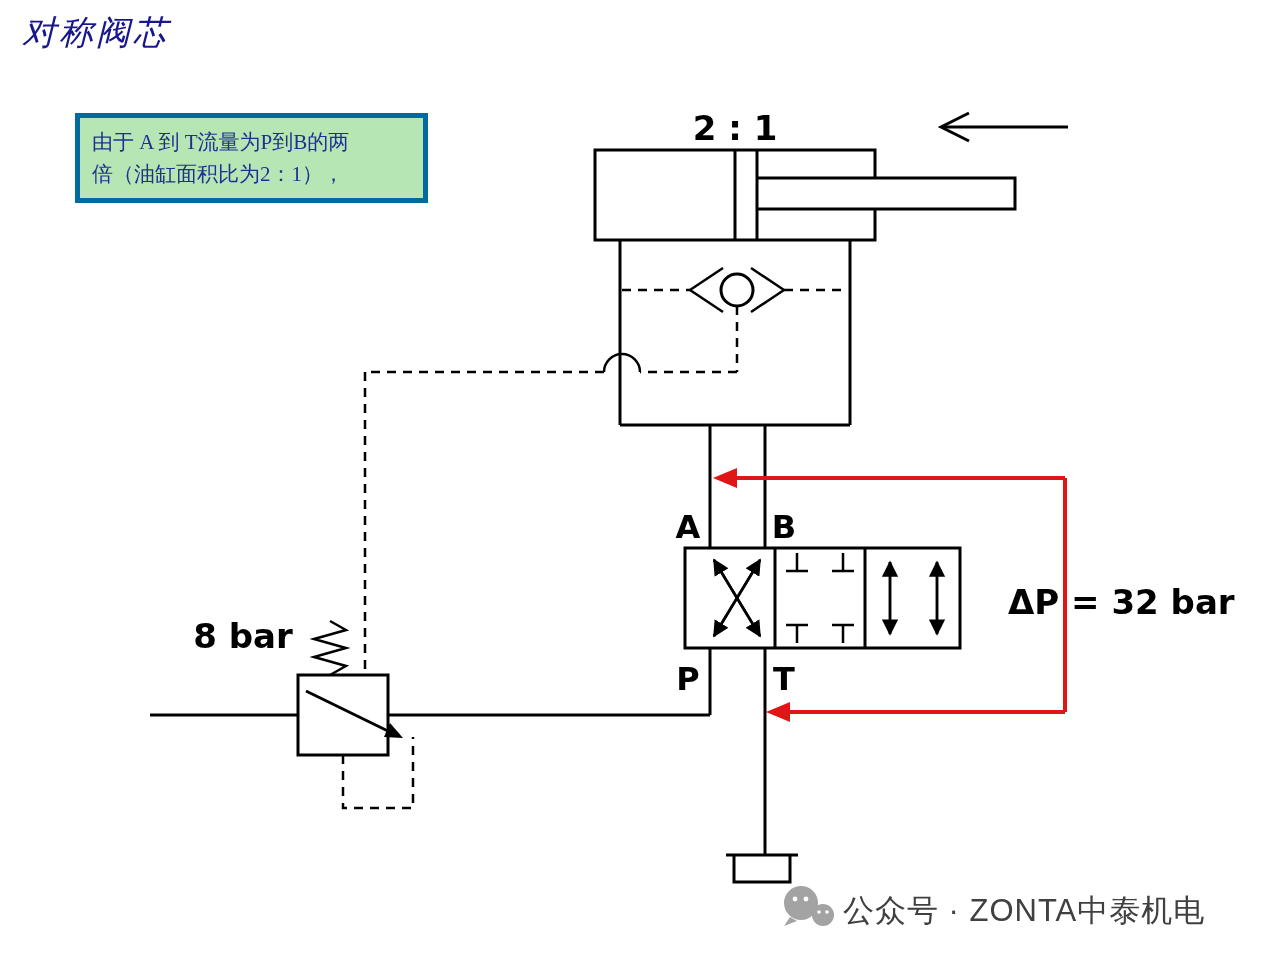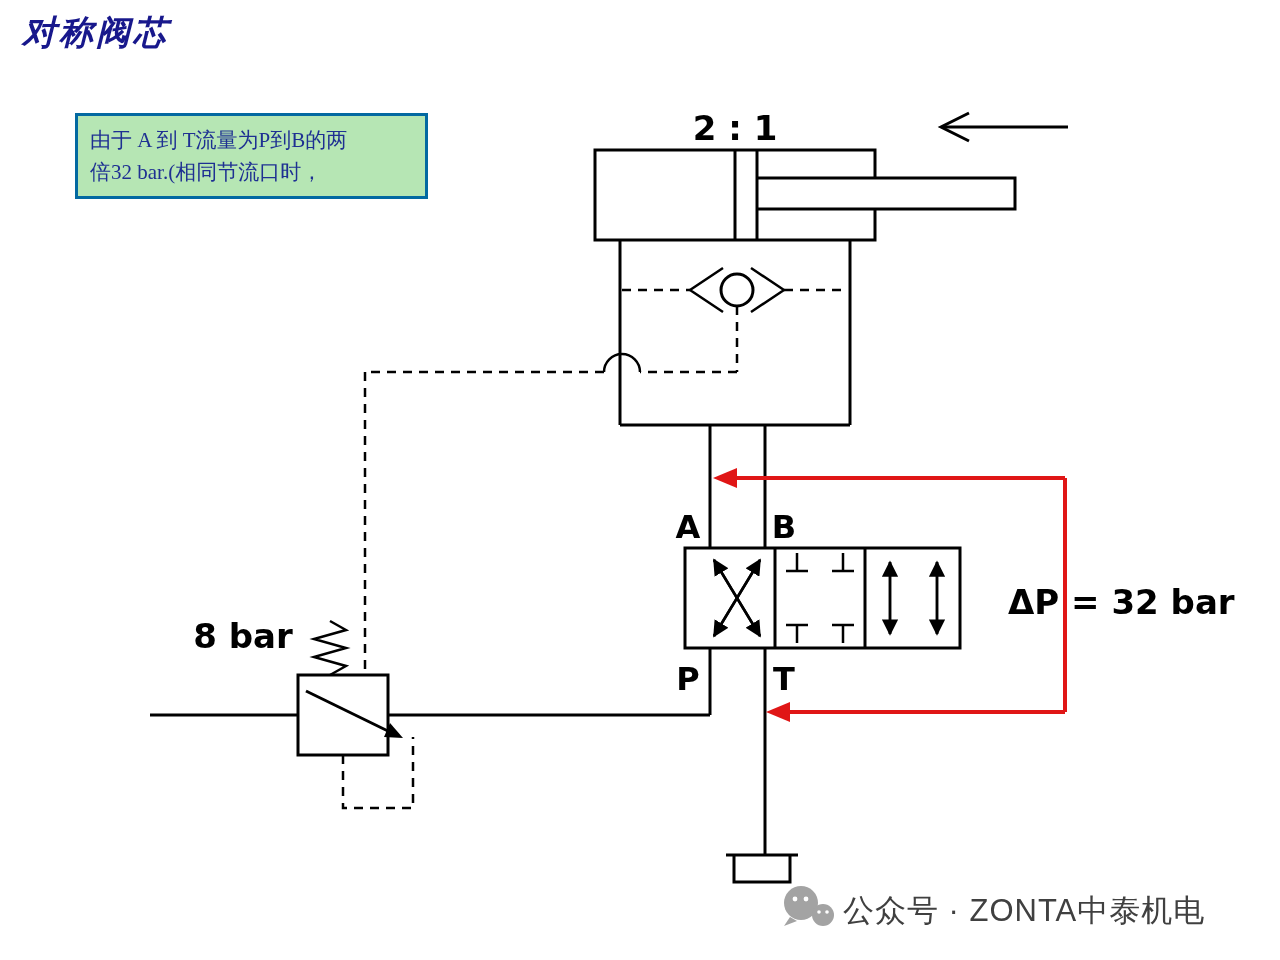--- a/index.html
+++ b/index.html
@@ -1,41 +1,41 @@
 <!DOCTYPE html>
 <html><head>
 <meta charset="utf-8">
 <style>
   html,body{margin:0;padding:0;background:#fff;}
   .page{position:relative;width:1280px;height:960px;background:#ffffff;overflow:hidden;
         font-family:"Liberation Sans",sans-serif;}
   .slide-title{position:absolute;left:22px;top:10px;
-        font-family:"Liberation Serif",serif;font-style:italic;font-weight:700;
+        font-family:"Liberation Serif",serif;font-style:italic;font-weight:400;
         font-size:34px;color:#18188c;letter-spacing:3px;}
   .note-box{position:absolute;left:75px;top:113px;width:353px;box-sizing:border-box;
-        background:#b6e6b4;border:3px solid #0369a1;padding:8px 12px;
+        background:#b6e6b4;border:5px solid #0369a1;padding:8px 12px;
         color:#1e3092;font-family:"Liberation Serif",serif;
         font-size:21px;line-height:32px;white-space:nowrap;}
   .diagram-svg{position:absolute;left:0;top:0;}
   .lbl{font-family:"DejaVu Sans",sans-serif;font-weight:700;fill:#000;}
   .lbl-big{font-size:34px;}
   .lbl-port{font-size:32px;}
   .watermark-text{position:absolute;left:843px;top:890px;color:#404040;
         font-size:31px;letter-spacing:1px;}
 </style>
 </head>
 <body>
 
 <div class="page">
 
   <div class="slide-title">对称阀芯</div>
 
   <div class="note-box">
     <div>由于 A 到 T流量为P到B的两</div>
-    <div>倍32 bar.(相同节流口时，</div>
+    <div>倍（油缸面积比为2：1），</div>
   </div>
 
   <svg class="diagram-svg" width="1280" height="960" viewBox="0 0 1280 960">
     <defs>
       <marker id="ah" viewBox="0 0 10 10" refX="9" refY="5" markerWidth="6.5" markerHeight="6.5" orient="auto">
         <path d="M0,0 L10,5 L0,10 z" fill="#000"></path>
       </marker>
     </defs>
 
     <g stroke="#000" stroke-width="3" fill="none">

